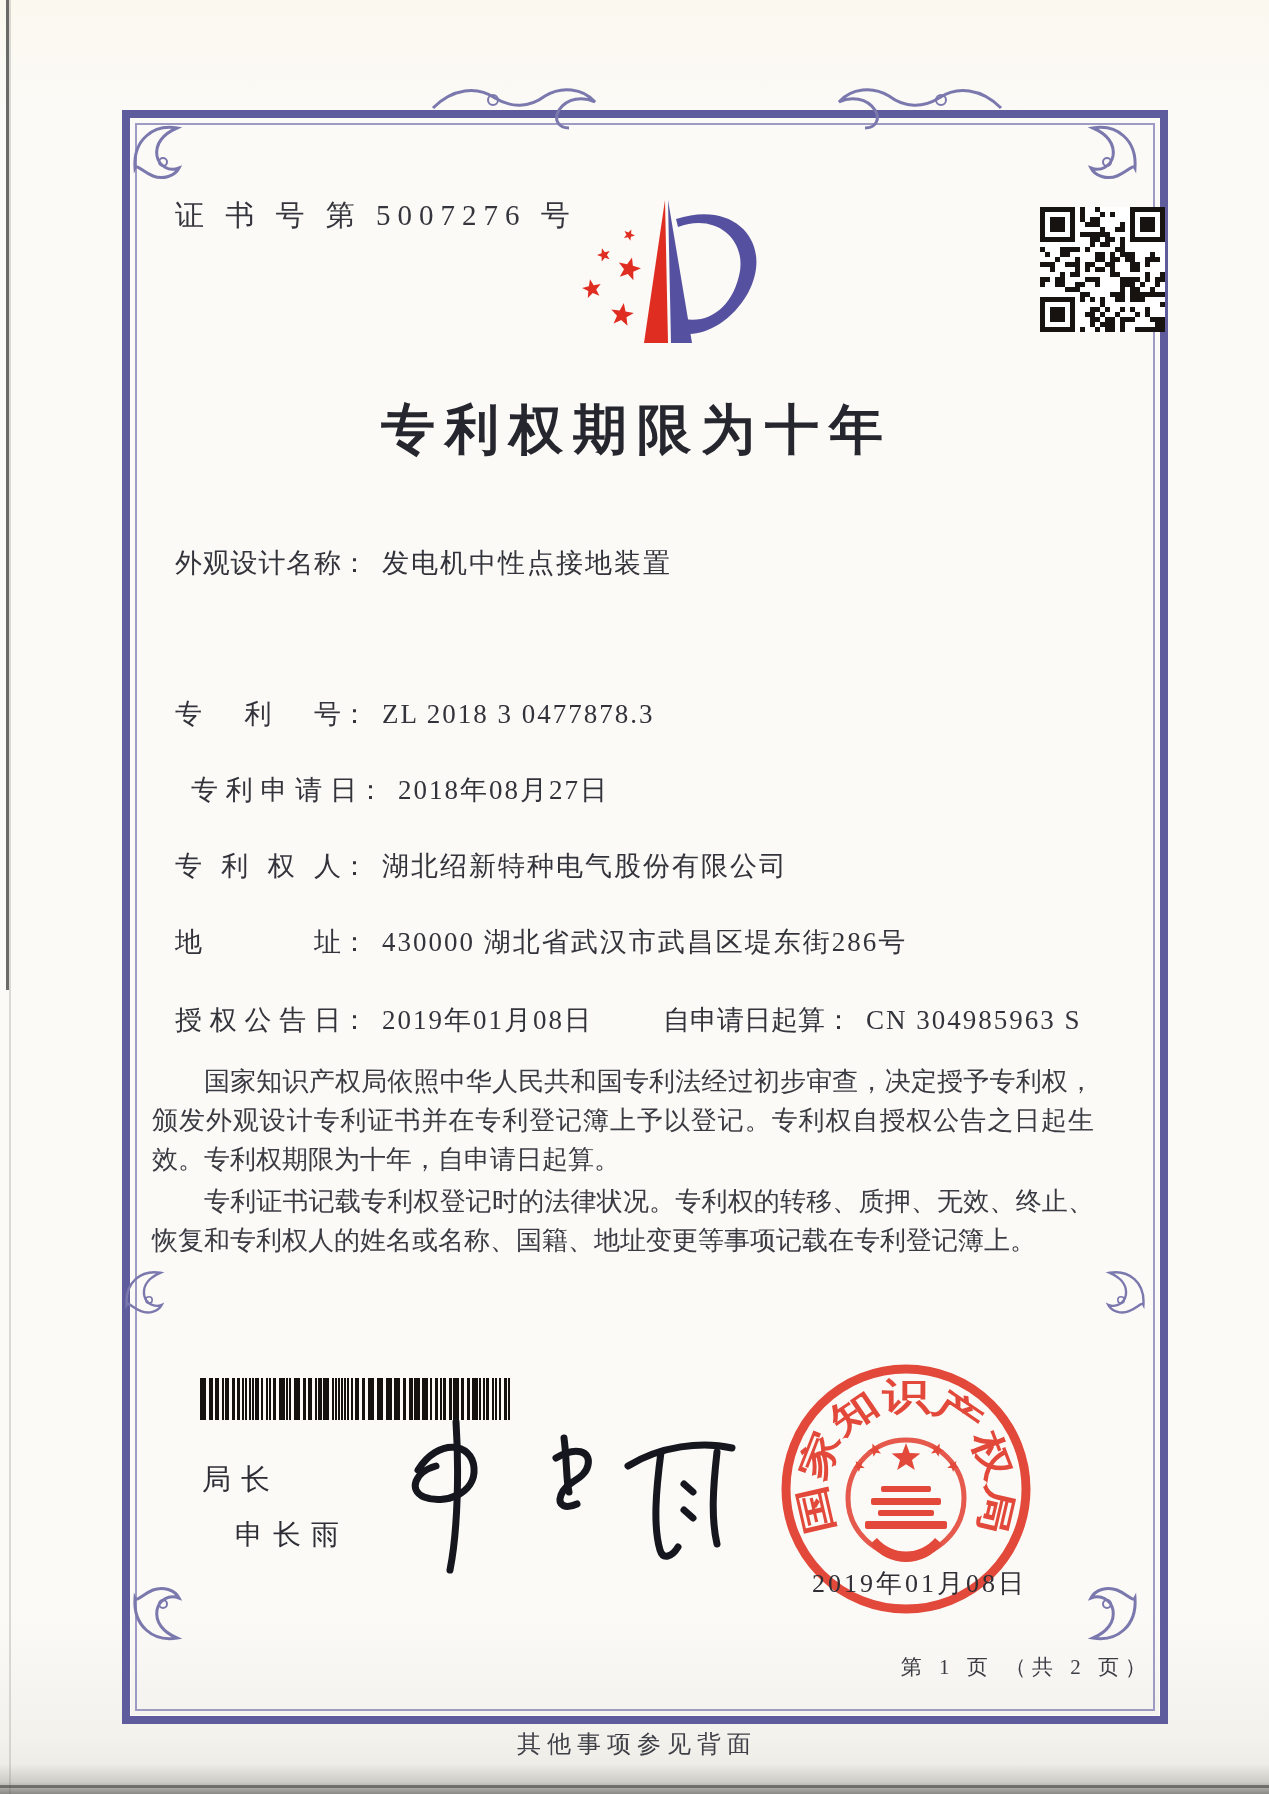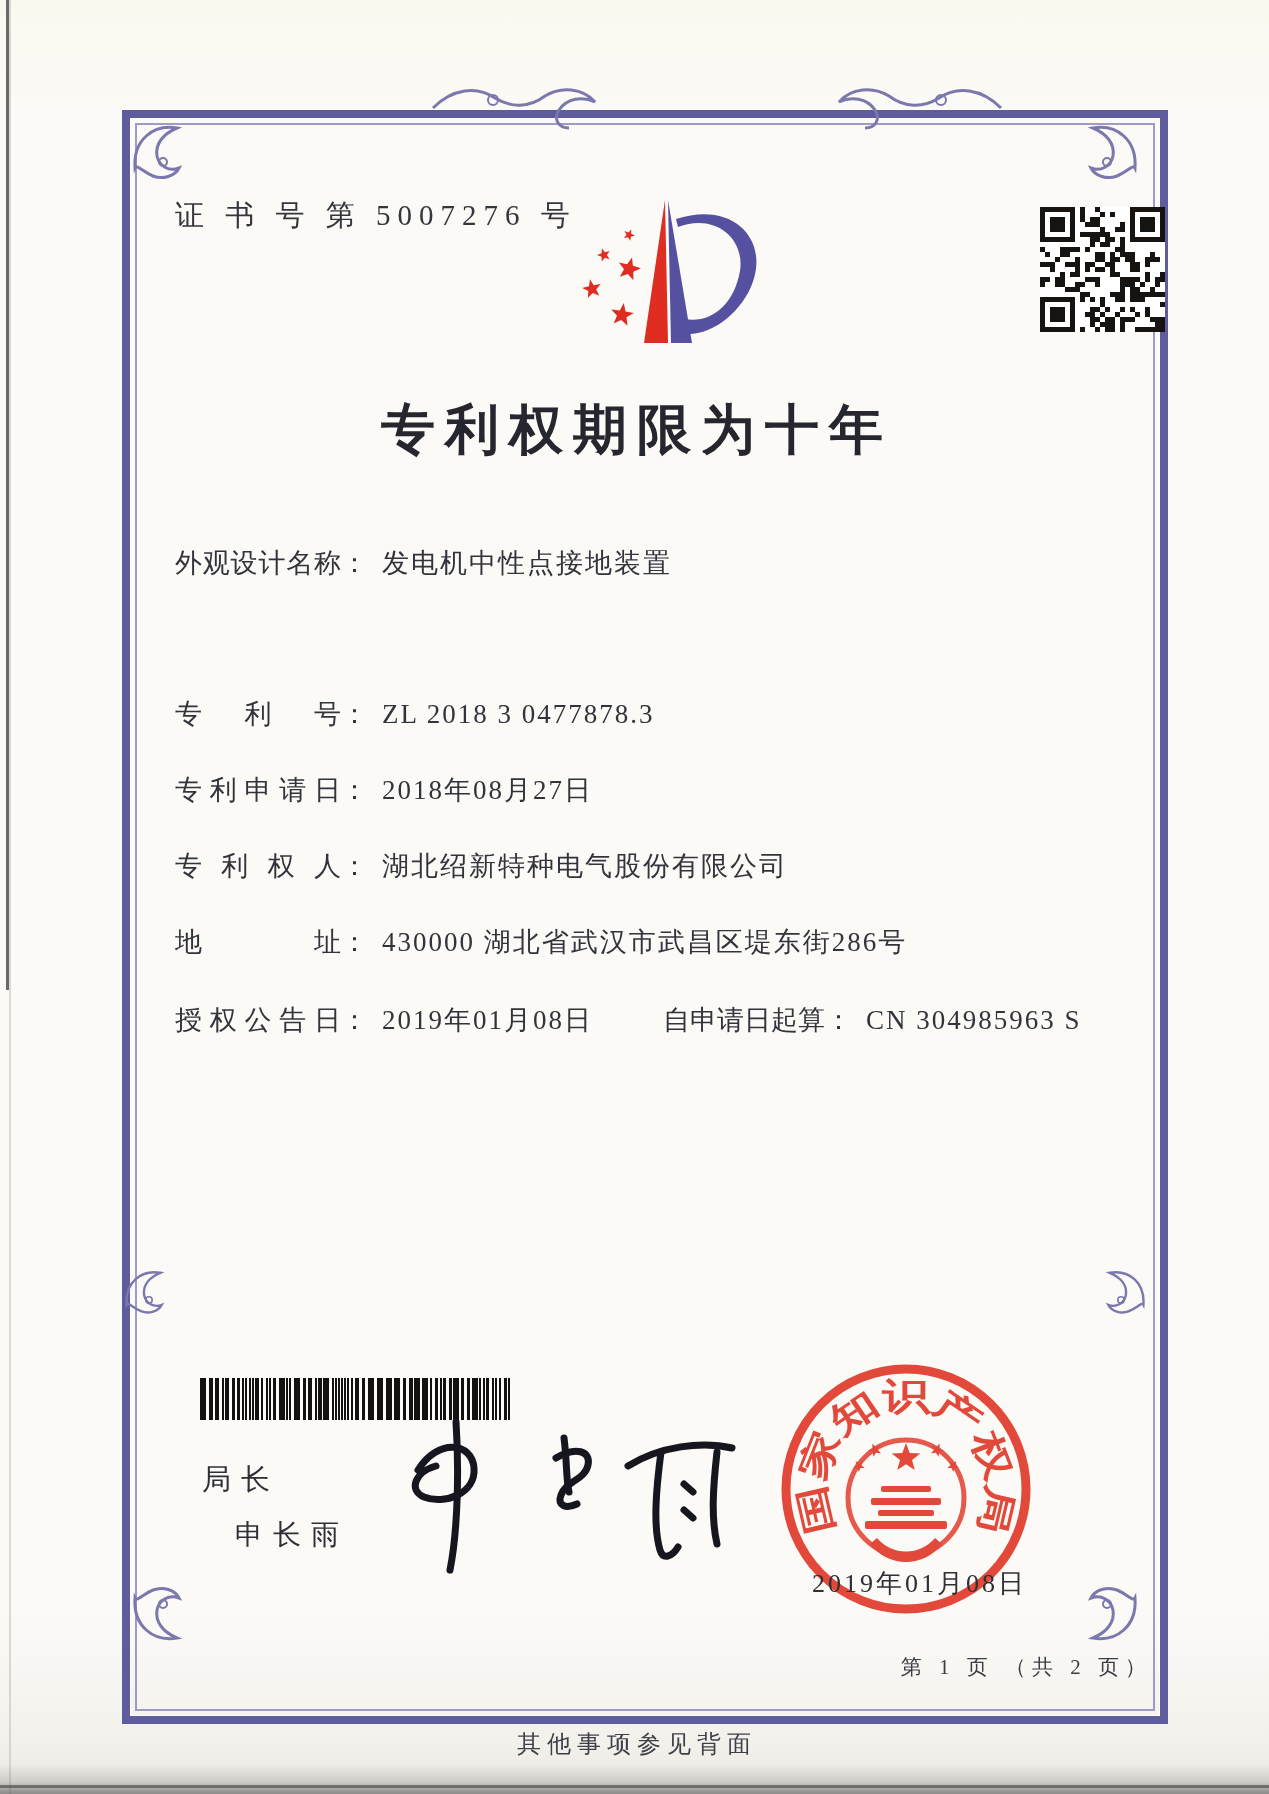--- a/index.html
+++ b/index.html
@@ -303,36 +303,40 @@
   </svg>
 
   <div class="title">专利权期限为十年</div>
 
   <div class="frow" style="top:545px;">
     <span class="flabel">外观设计名称</span><span class="fcolon">：</span><span class="fvalue">发电机中性点接地装置</span>
   </div>
   <div class="frow" style="top:696px;">
     <span class="flabel">专利号</span><span class="fcolon">：</span><span class="fvalue">ZL 2018 3 0477878.3</span>
   </div>
-  <div class="frow" style="top:772px;">
+  <div class="frow" style="top:772px;margin-left:16px;">
     <span class="flabel">专利申请日</span><span class="fcolon">：</span><span class="fvalue">2018年08月27日</span>
   </div>
   <div class="frow" style="top:848px;">
     <span class="flabel">专利权人</span><span class="fcolon">：</span><span class="fvalue">湖北绍新特种电气股份有限公司</span>
   </div>
   <div class="frow" style="top:924px;">
     <span class="flabel">地址</span><span class="fcolon">：</span><span class="fvalue">430000 湖北省武汉市武昌区堤东街286号</span>
   </div>
   <div class="frow" style="top:1002px;">
     <span class="flabel">授权公告日</span><span class="fcolon">：</span><span class="fvalue">2019年01月08日</span>
     <span class="grant2">
       <span>自申请日起算</span><span class="fcolon">：</span><span class="fvalue">CN 304985963 S</span>
     </span>
   </div>
 
+  <div class="bodytext">
+    <p>国家知识产权局依照中华人民共和国专利法经过初步审查，决定授予专利权，颁发外观设计专利证书并在专利登记簿上予以登记。专利权自授权公告之日起生效。专利权期限为十年，自申请日起算。</p>
+    <p>专利证书记载专利权登记时的法律状况。专利权的转移、质押、无效、终止、恢复和专利权人的姓名或名称、国籍、地址变更等事项记载在专利登记簿上。</p>
+  </div>
 
   <svg class="barcode" width="316" height="42" viewBox="0 0 316 42" shape-rendering="crispEdges">
     <g id="barcode-bars" fill="#15110e">
         <rect x="0" y="0" width="6" height="42"></rect>
         <rect x="9" y="0" width="4" height="42"></rect>
         <rect x="15" y="0" width="4" height="42"></rect>
         <rect x="22" y="0" width="2" height="42"></rect>
         <rect x="25" y="0" width="4" height="42"></rect>
         <rect x="32" y="0" width="3" height="42"></rect>
         <rect x="37" y="0" width="3" height="42"></rect>

